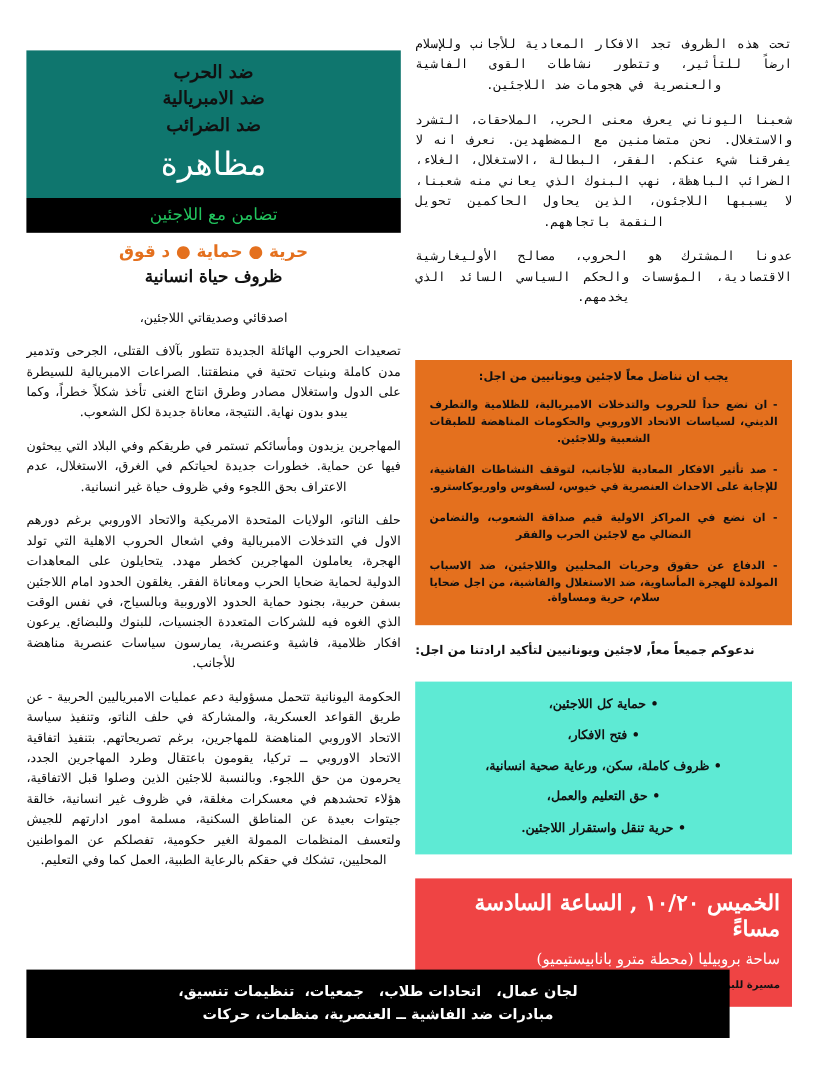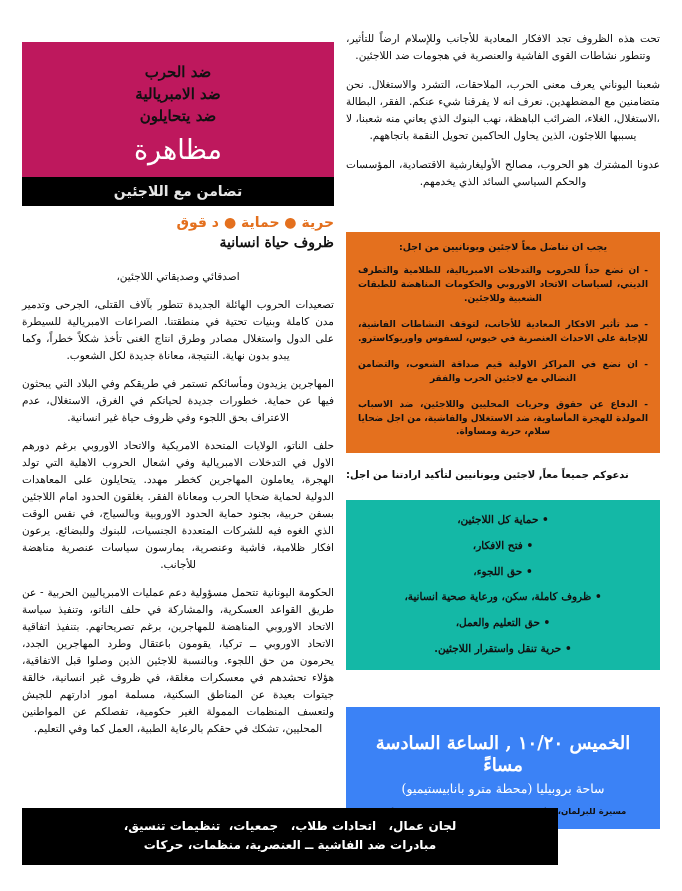--- a/index.html
+++ b/index.html
@@ -31,22 +31,22 @@
   }
   .col-right {
     position: absolute;
     left: 346px;
     top: 30px;
     width: 314px;
   }
 
   
   .masthead {
-    background: #be185d;
-    padding: 20px 0 10px 0;
+    background: #0f766e;
+    padding: 8px 0 10px 0;
     text-align: center;
   }
   .masthead-line {
     font-family: "DejaVu Serif", "Liberation Serif", serif;
     font-size: 15px;
     font-weight: 700;
     color: #111111;
     line-height: 1.45;
     direction: rtl;
   }
@@ -59,25 +59,26 @@
     margin-top: 6px;
     direction: rtl;
   }
   .subbar {
     background: #000000;
     text-align: center;
     padding: 6px 0 7px 0;
   }
   .subbar-text {
     font-size: 14px;
-    font-weight: 700;
-    color: #e5e5e5;
+    font-weight: 400;
+    color: #22c55e;
     direction: rtl;
   }
   .slogan-row {
+    text-align: center;
     padding-top: 8px;
   }
   .slogan-orange {
     font-size: 14px;
     font-weight: 700;
     color: #E4701E;
     letter-spacing: 1px;
     direction: rtl;
   }
   .slogan-black {
@@ -109,20 +110,21 @@
     text-align: center;
     text-align-last: center;
   }
 
   .right-intro {
     direction: rtl;
   }
   .right-intro p {
     font-size: 10.5px;
     margin-bottom: 12px;
+    font-family: Liberation Mono, monospace;
   }
 
   
   .callout {
     background: #E4701E;
     padding: 9px 12px 12px 12px;
     direction: rtl;
     margin-bottom: 13px;
     margin-top: 42px;
   }
@@ -149,42 +151,41 @@
   .invite-line {
     font-size: 10px;
     font-weight: 700;
     color: #111111;
     text-align: left;
     direction: rtl;
     margin: 16px 0 20px 0;
   }
 
   .demands {
-    background: #14b8a6;
+    background: #5eead4;
     padding: 12px 14px 14px 14px;
     direction: rtl;
-    margin-bottom: 37px;
+    margin-bottom: 20px;
   }
   .demand-item {
     font-family: "DejaVu Serif", "Liberation Serif", serif;
     font-size: 10.5px;
     font-weight: 700;
     color: #111111;
     text-align: center;
     direction: rtl;
     margin-bottom: 11px;
     line-height: 1.4;
   }
   .demand-item:last-child { margin-bottom: 0; }
 
   
   .eventbox {
-    background: #3b82f6;
-    padding: 25px 10px 12px 10px;
-    text-align: center;
+    background: #ef4444;
+    padding: 10px 10px 12px 10px;
     direction: rtl;
   }
   .event-date {
     font-family: "DejaVu Serif", "Liberation Serif", serif;
     font-size: 18px;
     font-weight: 700;
     color: #ffffff;
     direction: rtl;
     line-height: 1.25;
   }
@@ -203,21 +204,21 @@
     direction: rtl;
     margin-top: 9px;
     line-height: 1.3;
   }
 
   
   .footer {
     position: absolute;
     left: 22px;
     top: 808px;
-    width: 536px;
+    width: 586px;
     background: #000000;
     padding: 9px 0 11px 0;
     text-align: center;
   }
   .footer-line {
     font-size: 12px;
     font-weight: 700;
     color: #ffffff;
     direction: rtl;
     line-height: 1.55;
@@ -227,21 +228,21 @@
 </head>
 <body>
 
 <div class="page">
 
   <div class="col-left">
 
     <div class="masthead">
       <div class="masthead-line">ضد الحرب</div>
       <div class="masthead-line">ضد الامبريالية</div>
-      <div class="masthead-line">ضد يتحايلون</div>
+      <div class="masthead-line">ضد الضرائب</div>
       <div class="masthead-big">مظاهرة</div>
     </div>
 
     <div class="subbar">
       <div class="subbar-text">تضامن مع اللاجئين</div>
     </div>
 
     <div class="slogan-row">
       <div class="slogan-orange">حرية  ●  حماية  ●  د قوق</div>
       <div class="slogan-black">ظروف حياة انسانية</div>
@@ -271,21 +272,20 @@
       <div class="callout-item">- صد تأثير الافكار المعادية للأجانب، لتوقف النشاطات الفاشية، للإجابة على الاحداث العنصرية في خيوس، لسفوس واوريوكاسترو.</div>
       <div class="callout-item">- ان نضع في المراكز الاولية قيم صداقة الشعوب، والتضامن النضالي مع لاجئين الحرب والفقر</div>
       <div class="callout-item">- الدفاع عن حقوق وحريات المحليين واللاجئين، ضد الاسباب المولدة للهجرة المأساوية، ضد الاستغلال والفاشية، من اجل ضحايا سلام، حرية ومساواة.</div>
     </div>
 
     <div class="invite-line">ندعوكم جميعاً معاً, لاجئين ويونانيين لتأكيد ارادتنا من اجل:</div>
 
     <div class="demands">
       <div class="demand-item">• حماية كل اللاجئين،</div>
       <div class="demand-item">• فتح الافكار،</div>
-      <div class="demand-item">• حق اللجوء،</div>
       <div class="demand-item">• ظروف كاملة، سكن، ورعاية صحية انسانية،</div>
       <div class="demand-item">• حق التعليم والعمل،</div>
       <div class="demand-item">• حرية تنقل واستقرار اللاجئين.</div>
     </div>
 
     <div class="eventbox">
       <div class="event-date">الخميس ١٠/٢٠ , الساعة السادسة مساءً</div>
       <div class="event-place">ساحة بروبيليا (محطة مترو بانابيستيميو)</div>
       <div class="event-route">مسيرة للبرلمان، لمكتب الاتحاد الاوروبي، للسفارة الامريكية</div>
     </div>

